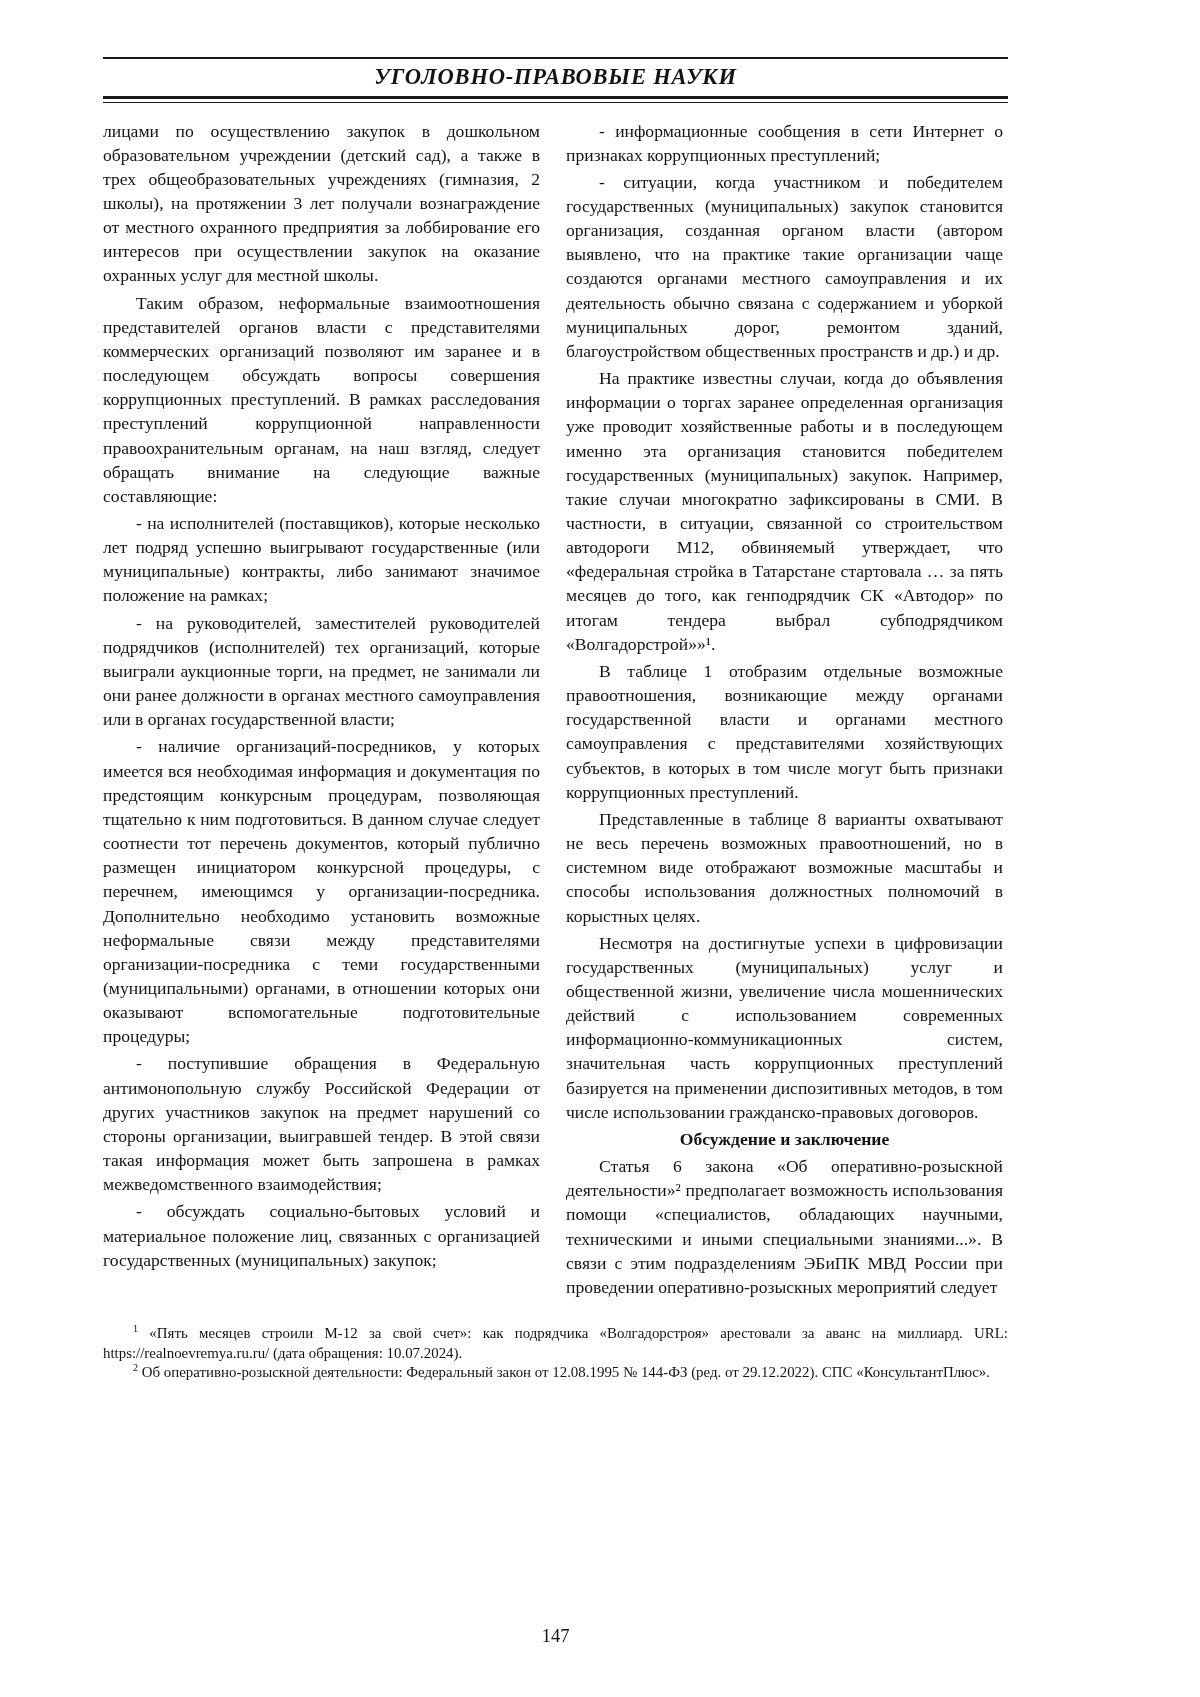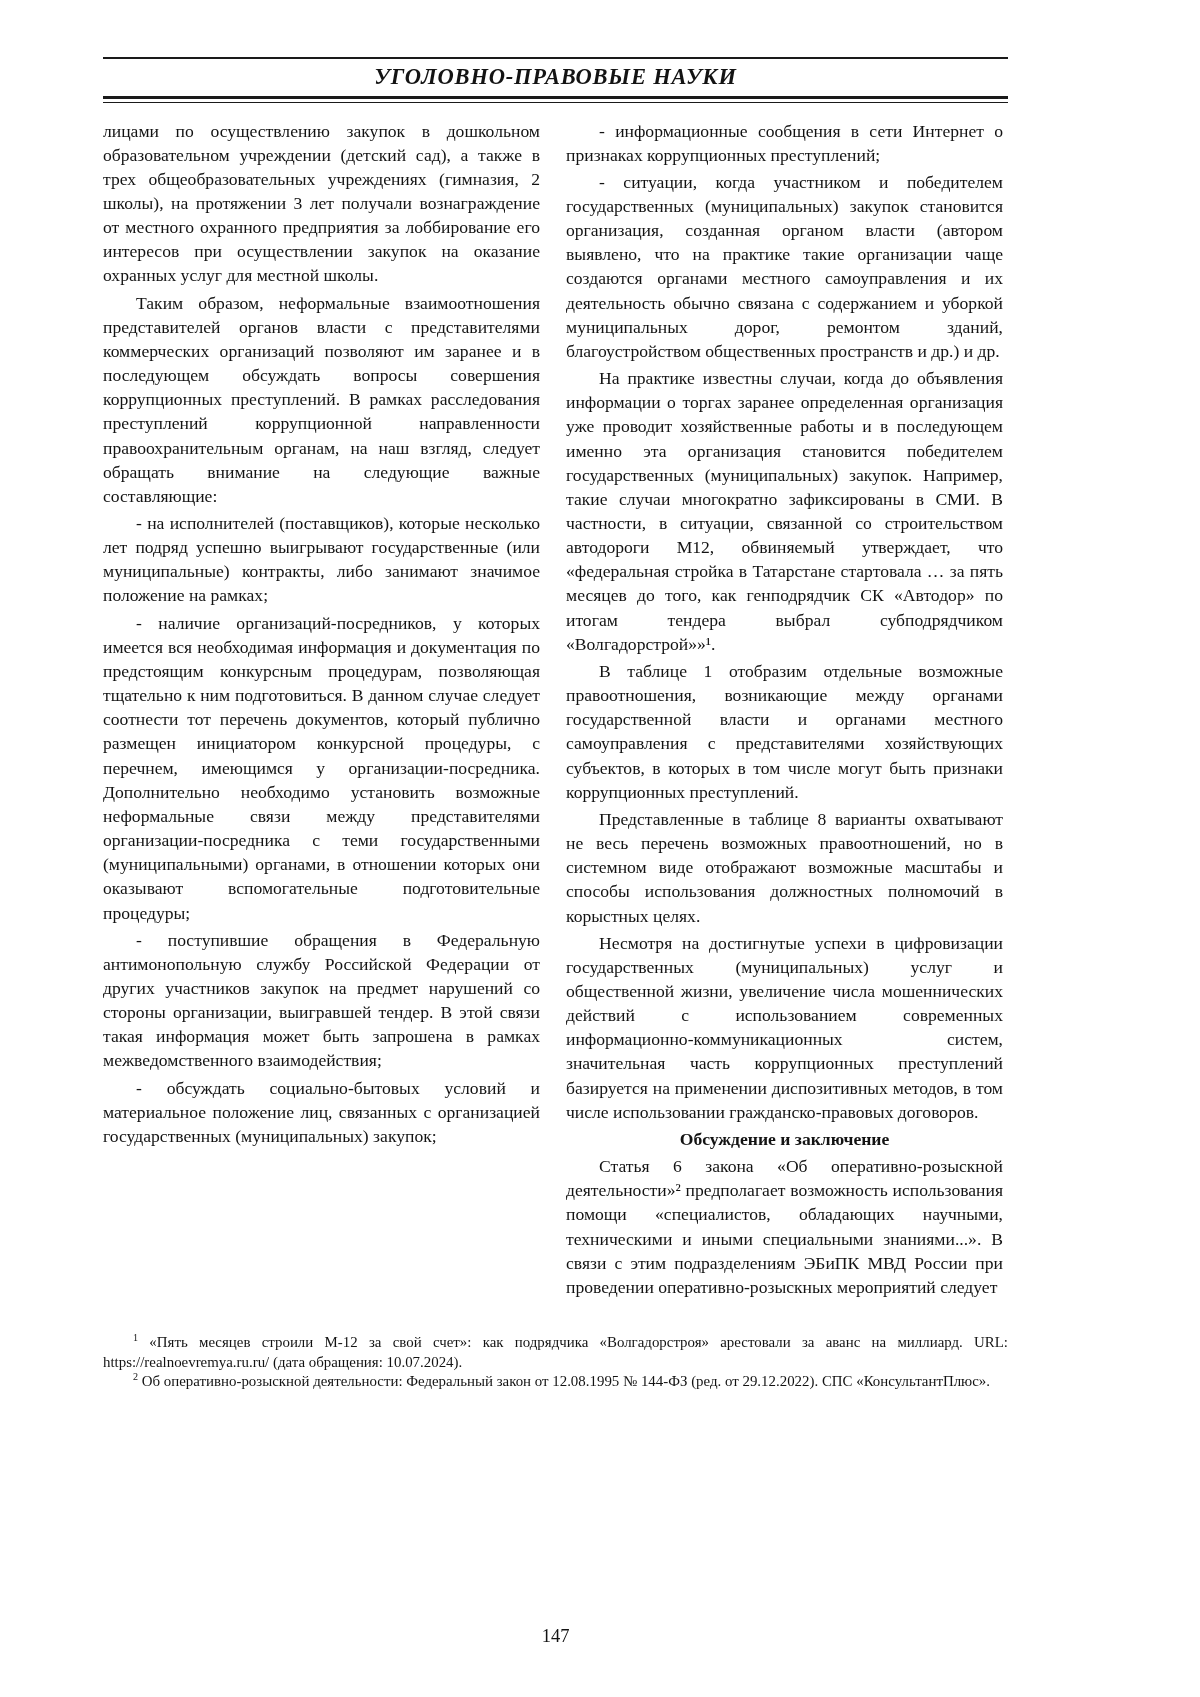--- a/index.html
+++ b/index.html
@@ -54,21 +54,21 @@
   .para + .para { margin-top: 3px; }
   .noindent { text-indent: 0; }
   .section-heading {
     text-indent: 0;
     text-align: center;
     font-weight: bold;
     margin-top: 3px;
   }
   
   .footnotes {
-    margin-top: 34px;
+    margin-top: 25px;
     width: 905px;
     font-size: 14.9px;
     line-height: 19.6px;
     text-align: justify;
   }
   .footnote { margin: 0; text-indent: 30px; }
   .footnote sup { font-size: 0.68em; line-height: 0; }
   
   .page-number {
     position: absolute;
@@ -90,20 +90,21 @@
       <div class="rule-thick"></div>
       <div class="rule-thin"></div>
     </div>
 
     <div class="columns">
 
       <div class="col">
         <p class="para noindent">лицами по осуществлению закупок в дошкольном образовательном учреждении (детский сад), а также в трех общеобразовательных учреждениях (гимназия, 2 школы), на протяжении 3 лет получали вознаграждение от местного охранного предприятия за лоббирование его интересов при осуществлении закупок на оказание охранных услуг для местной школы.</p>
         <p class="para">Таким образом, неформальные взаимоотношения представителей органов власти с представителями коммерческих организаций позволяют им заранее и в последующем обсуждать вопросы совершения коррупционных преступлений. В рамках расследования преступлений коррупционной направленности правоохранительным органам, на наш взгляд, следует обращать внимание на следующие важные составляющие:</p>
         <p class="para">- на исполнителей (поставщиков), которые несколько лет подряд успешно выигрывают государственные (или муниципальные) контракты, либо занимают значимое положение на рамках;</p>
+        <p class="para">- на руководителей, заместителей руководителей подрядчиков (исполнителей) тех организаций, которые выиграли аукционные торги, на предмет, не занимали ли они ранее должности в органах местного самоуправления или в органах государственной власти;</p>
         <p class="para">- наличие организаций-посредников, у которых имеется вся необходимая информация и документация по предстоящим конкурсным процедурам, позволяющая тщательно к ним подготовиться. В данном случае следует соотнести тот перечень документов, который публично размещен инициатором конкурсной процедуры, с перечнем, имеющимся у организации-посредника. Дополнительно необходимо установить возможные неформальные связи между представителями организации-посредника с теми государственными (муниципальными) органами, в отношении которых они оказывают вспомогательные подготовительные процедуры;</p>
         <p class="para">- поступившие обращения в Федеральную антимонопольную службу Российской Федерации от других участников закупок на предмет нарушений со стороны организации, выигравшей тендер. В этой связи такая информация может быть запрошена в рамках межведомственного взаимодействия;</p>
         <p class="para">- обсуждать социально-бытовых условий и материальное положение лиц, связанных с организацией государственных (муниципальных) закупок;</p>
       </div>
 
       <div class="col">
         <p class="para">- информационные сообщения в сети Интернет о признаках коррупционных преступлений;</p>
         <p class="para">- ситуации, когда участником и победителем государственных (муниципальных) закупок становится организация, созданная органом власти (автором выявлено, что на практике такие организации чаще создаются органами местного самоуправления и их деятельность обычно связана с содержанием и уборкой муниципальных дорог, ремонтом зданий, благоустройством общественных пространств и др.) и др.</p>
         <p class="para">На практике известны случаи, когда до объявления информации о торгах заранее определенная организация уже проводит хозяйственные работы и в последующем именно эта организация становится победителем государственных (муниципальных) закупок. Например, такие случаи многократно зафиксированы в СМИ. В частности, в ситуации, связанной со строительством автодороги М12, обвиняемый утверждает, что «федеральная стройка в Татарстане стартовала … за пять месяцев до того, как генподрядчик СК «Автодор» по итогам тендера выбрал субподрядчиком «Волгадорстрой»»¹.</p>
         <p class="para">В таблице 1 отобразим отдельные возможные правоотношения, возникающие между органами государственной власти и органами местного самоуправления с представителями хозяйствующих субъектов, в которых в том числе могут быть признаки коррупционных преступлений.</p>

